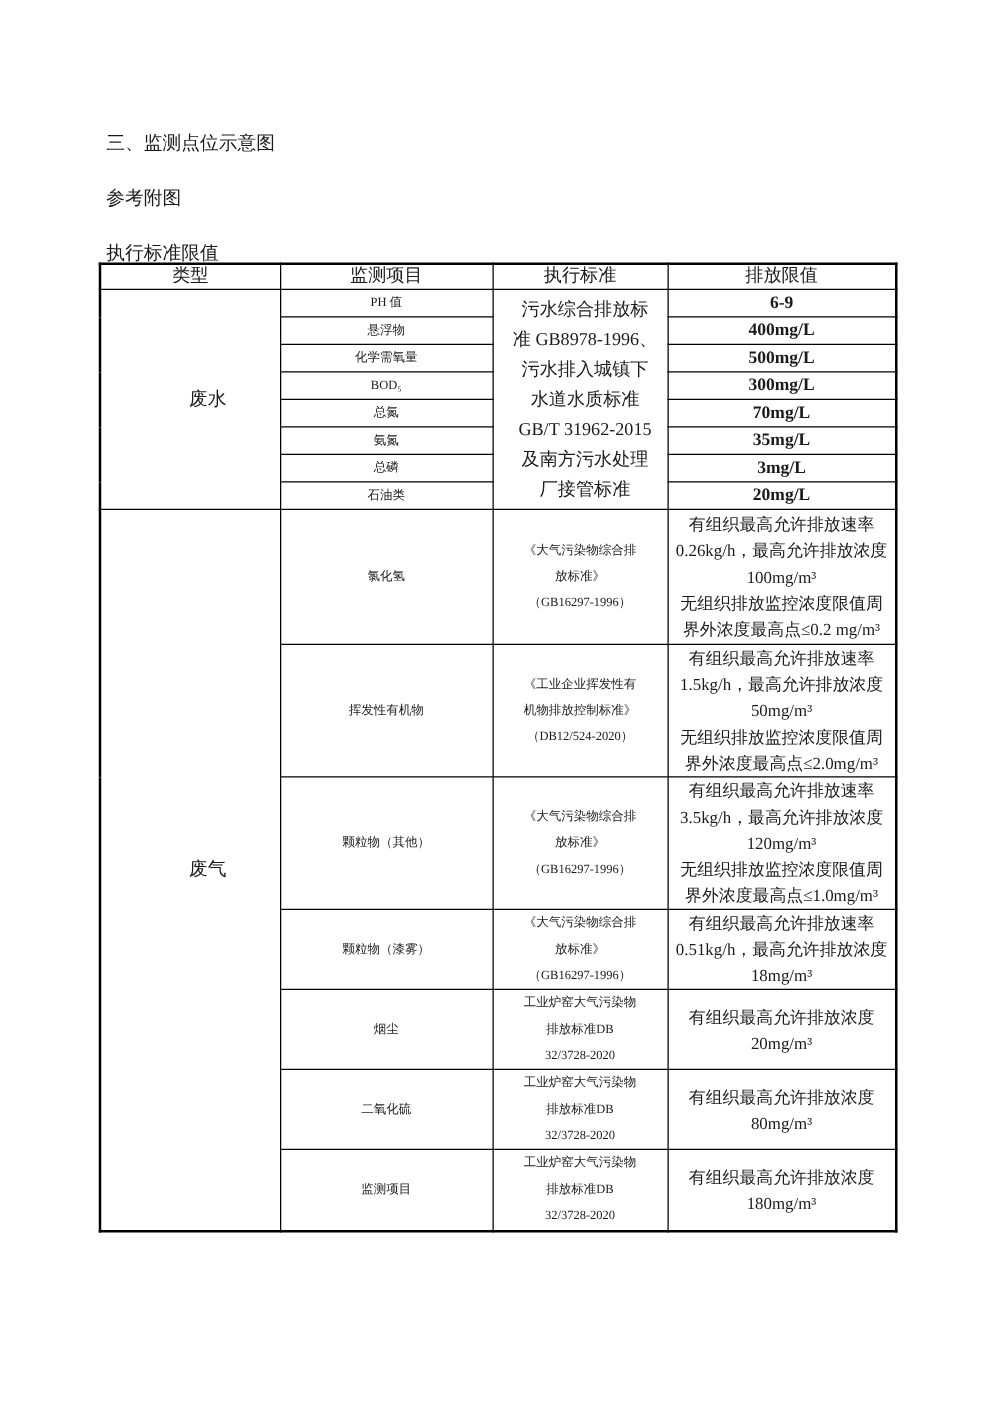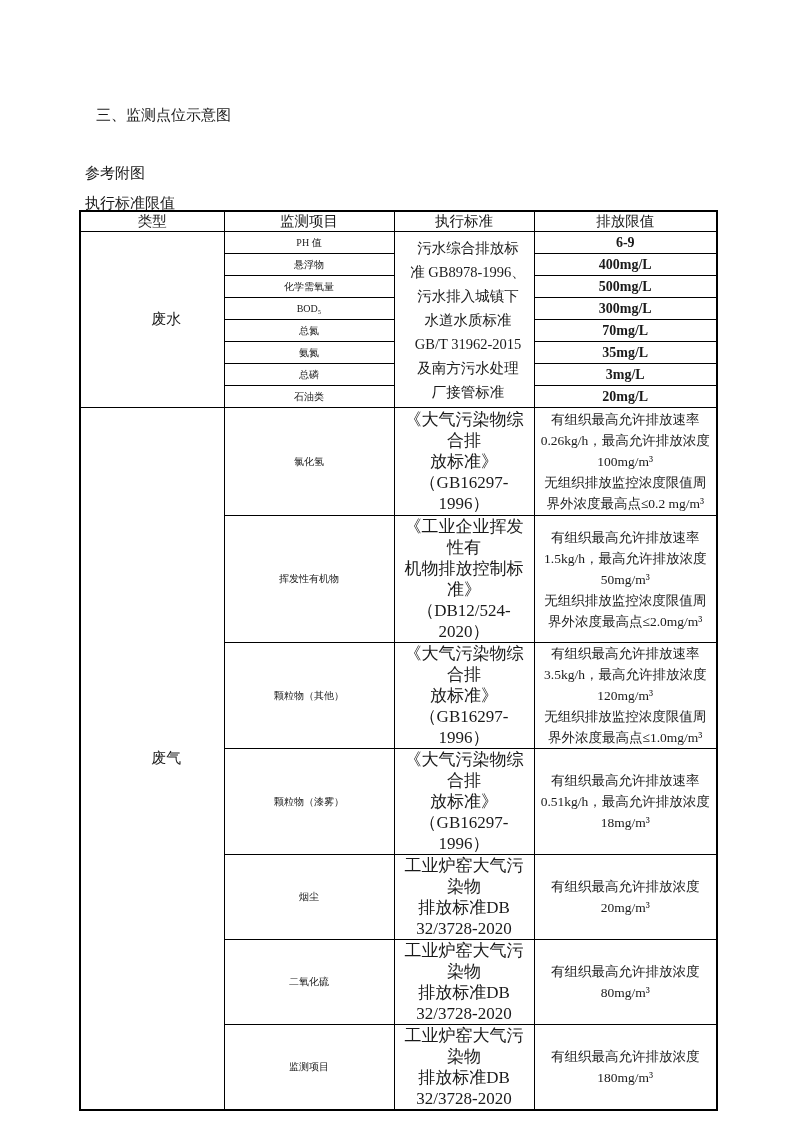--- a/index.html
+++ b/index.html
@@ -9,22 +9,22 @@
     background:#ffffff;
     overflow:hidden;
     font-family:"Liberation Serif","DejaVu Serif",serif;
     color:#1a1a1a;
   }
   .heading{
     position:absolute;left:85px;margin:0;
     font-size:15px;font-weight:400;line-height:19px;
     white-space:nowrap;
   }
-  #t-section{top:106px;margin-left:11px;}
-  #t-reference{top:164px;}
+  #t-section{top:106px;}
+  #t-reference{top:150px;}
   #t-standards{top:194px;}
 
   table.std-table{
     position:absolute;left:79px;top:210px;
     width:637px;
     border-collapse:collapse;table-layout:fixed;
     border:2px solid #000;
   }
   .std-table th,.std-table td{
     border:1px solid #000;
@@ -38,21 +38,21 @@
   }
   td.type-cell{font-size:15px;padding-left:30px;}
   td.item-cell{font-size:10px;line-height:20px;}
   td.limit-ws{font-size:14px;line-height:20px;font-weight:bold;}
   td.std-ws{
     text-align:center;padding-left:10px;
     font-size:14.5px;line-height:24px;
     white-space:pre-line;
   }
   td.std-gas{
-    font-size:17px;line-height:21px;
+    font-size:10px;line-height:21px;
     white-space:pre-line;
     margin-top:36px;
   }
   td.limit-gas{
     font-size:13.5px;line-height:21px;
     white-space:pre-line;
     margin-left:18px;
   }
   tr.ws-row{height:22px;}
 </style>

